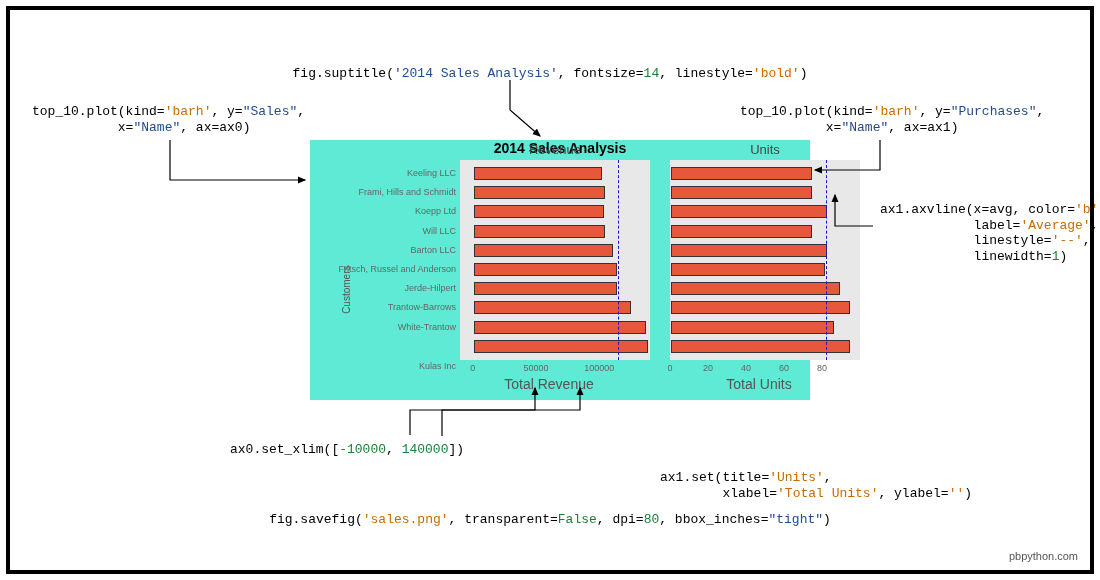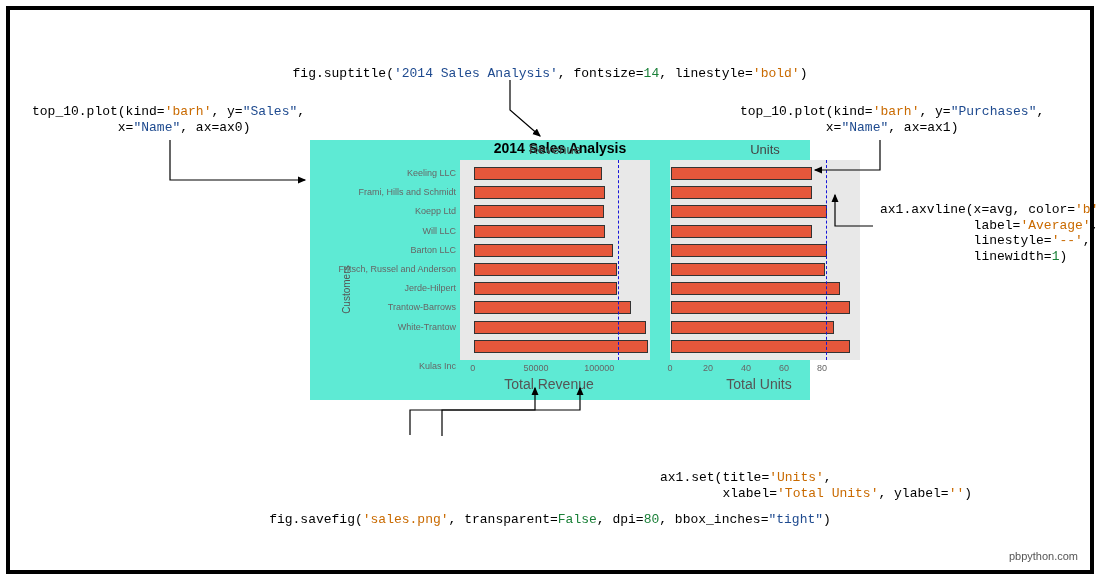--- a/index.html
+++ b/index.html
@@ -43,20 +43,21 @@
 <span>           x=</span><span class="str-blue">"Name"</span><span>, ax=ax0)</span></div>
 
 <div class="annot code" style="top:94px; left:730px;"><span>top_10.plot(kind=</span><span class="str">'barh'</span><span>, y=</span><span class="str-blue">"Purchases"</span><span>,</span>
 <span>           x=</span><span class="str-blue">"Name"</span><span>, ax=ax1)</span></div>
 
 <div class="annot code" style="top:192px; left:870px;"><span>ax1.axvline(x=avg, color=</span><span class="str">'b'</span><span>,</span>
 <span>            label=</span><span class="str">'Average'</span><span>,</span>
 <span>            linestyle=</span><span class="str">'--'</span><span>,</span>
 <span>            linewidth=</span><span class="num">1</span><span>)</span></div>
 
+<div class="annot code" style="top:432px; left:220px;"><span>ax0.set_xlim([</span><span class="num">-10000</span><span>, </span><span class="num">140000</span><span>])</span></div>
 
 
 <div class="annot code" style="top:460px; left:650px;"><span>ax1.set(title=</span><span class="str">'Units'</span><span>,</span>
 <span>        xlabel=</span><span class="str">'Total Units'</span><span>, ylabel=</span><span class="str">''</span><span>)</span></div>
 
 <div class="annot code centered" style="top:502px; left:0; right:0;"><span>fig.savefig(</span><span class="str">'sales.png'</span><span>, transparent=</span><span class="kw">False</span><span>, dpi=</span><span class="num">80</span><span>, bbox_inches=</span><span class="str-blue">"tight"</span><span>)</span></div>
 
 <div class="footer">pbpython.com</div>
 
 <div class="chart-area">

